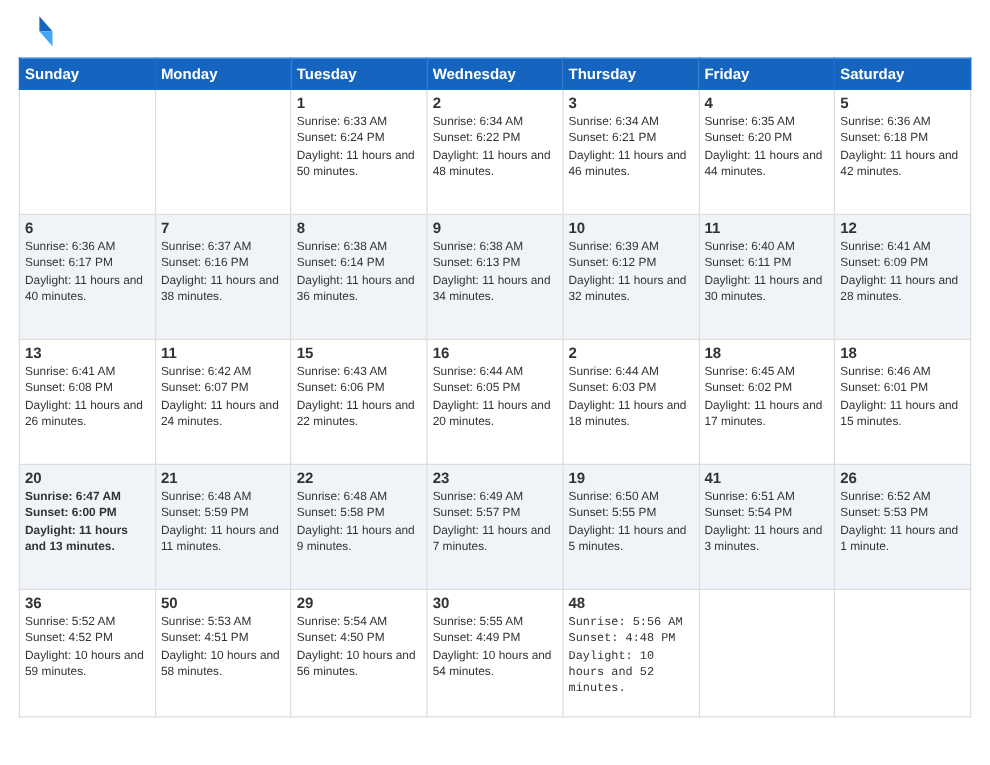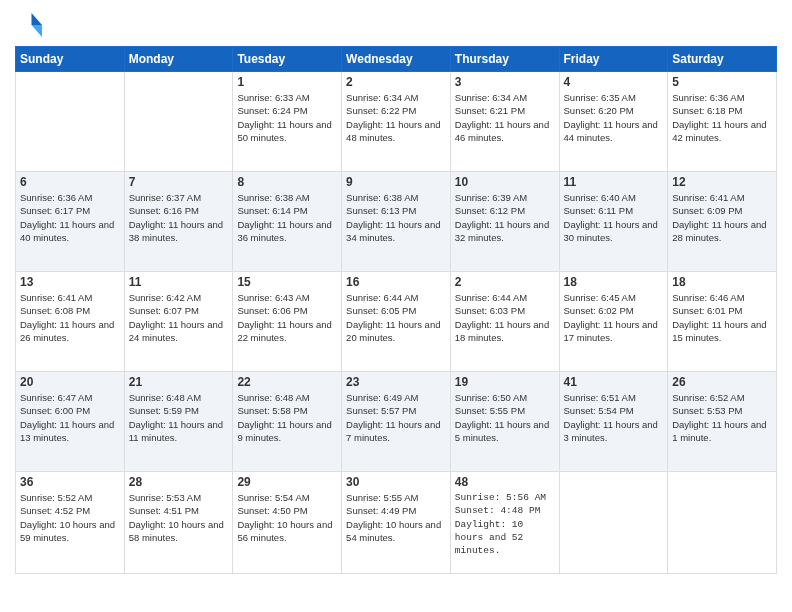--- a/index.html
+++ b/index.html
@@ -257,21 +257,21 @@
           <td>
             <span class="day-num">18</span>
             <div class="day-info" style="white-space: pre-line;">Sunrise: 6:46 AM
 Sunset: 6:01 PM
 Daylight: 11 hours and 15 minutes.</div>
           </td>
         </tr>
         <tr>
           <td>
             <span class="day-num">20</span>
-            <div class="day-info" style="white-space: pre-line;">Sunrise: 6:47 AM
+            <div class="day-info" style="white-space: pre-line; font-weight: bold;">Sunrise: 6:47 AM
 Sunset: 6:00 PM
 Daylight: 11 hours and 13 minutes.</div>
           </td>
           <td>
             <span class="day-num">21</span>
             <div class="day-info" style="white-space: pre-line;">Sunrise: 6:48 AM
 Sunset: 5:59 PM
 Daylight: 11 hours and 11 minutes.</div>
           </td>
           <td>
@@ -306,21 +306,21 @@
           </td>
         </tr>
         <tr>
           <td>
             <span class="day-num">36</span>
             <div class="day-info" style="white-space: pre-line;">Sunrise: 5:52 AM
 Sunset: 4:52 PM
 Daylight: 10 hours and 59 minutes.</div>
           </td>
           <td>
-            <span class="day-num">28</span>
+            <span class="day-num">50</span>
             <div class="day-info" style="white-space: pre-line;">Sunrise: 5:53 AM
 Sunset: 4:51 PM
 Daylight: 10 hours and 58 minutes.</div>
           </td>
           <td>
             <span class="day-num">29</span>
             <div class="day-info" style="white-space: pre-line;">Sunrise: 5:54 AM
 Sunset: 4:50 PM
 Daylight: 10 hours and 56 minutes.</div>
           </td>

